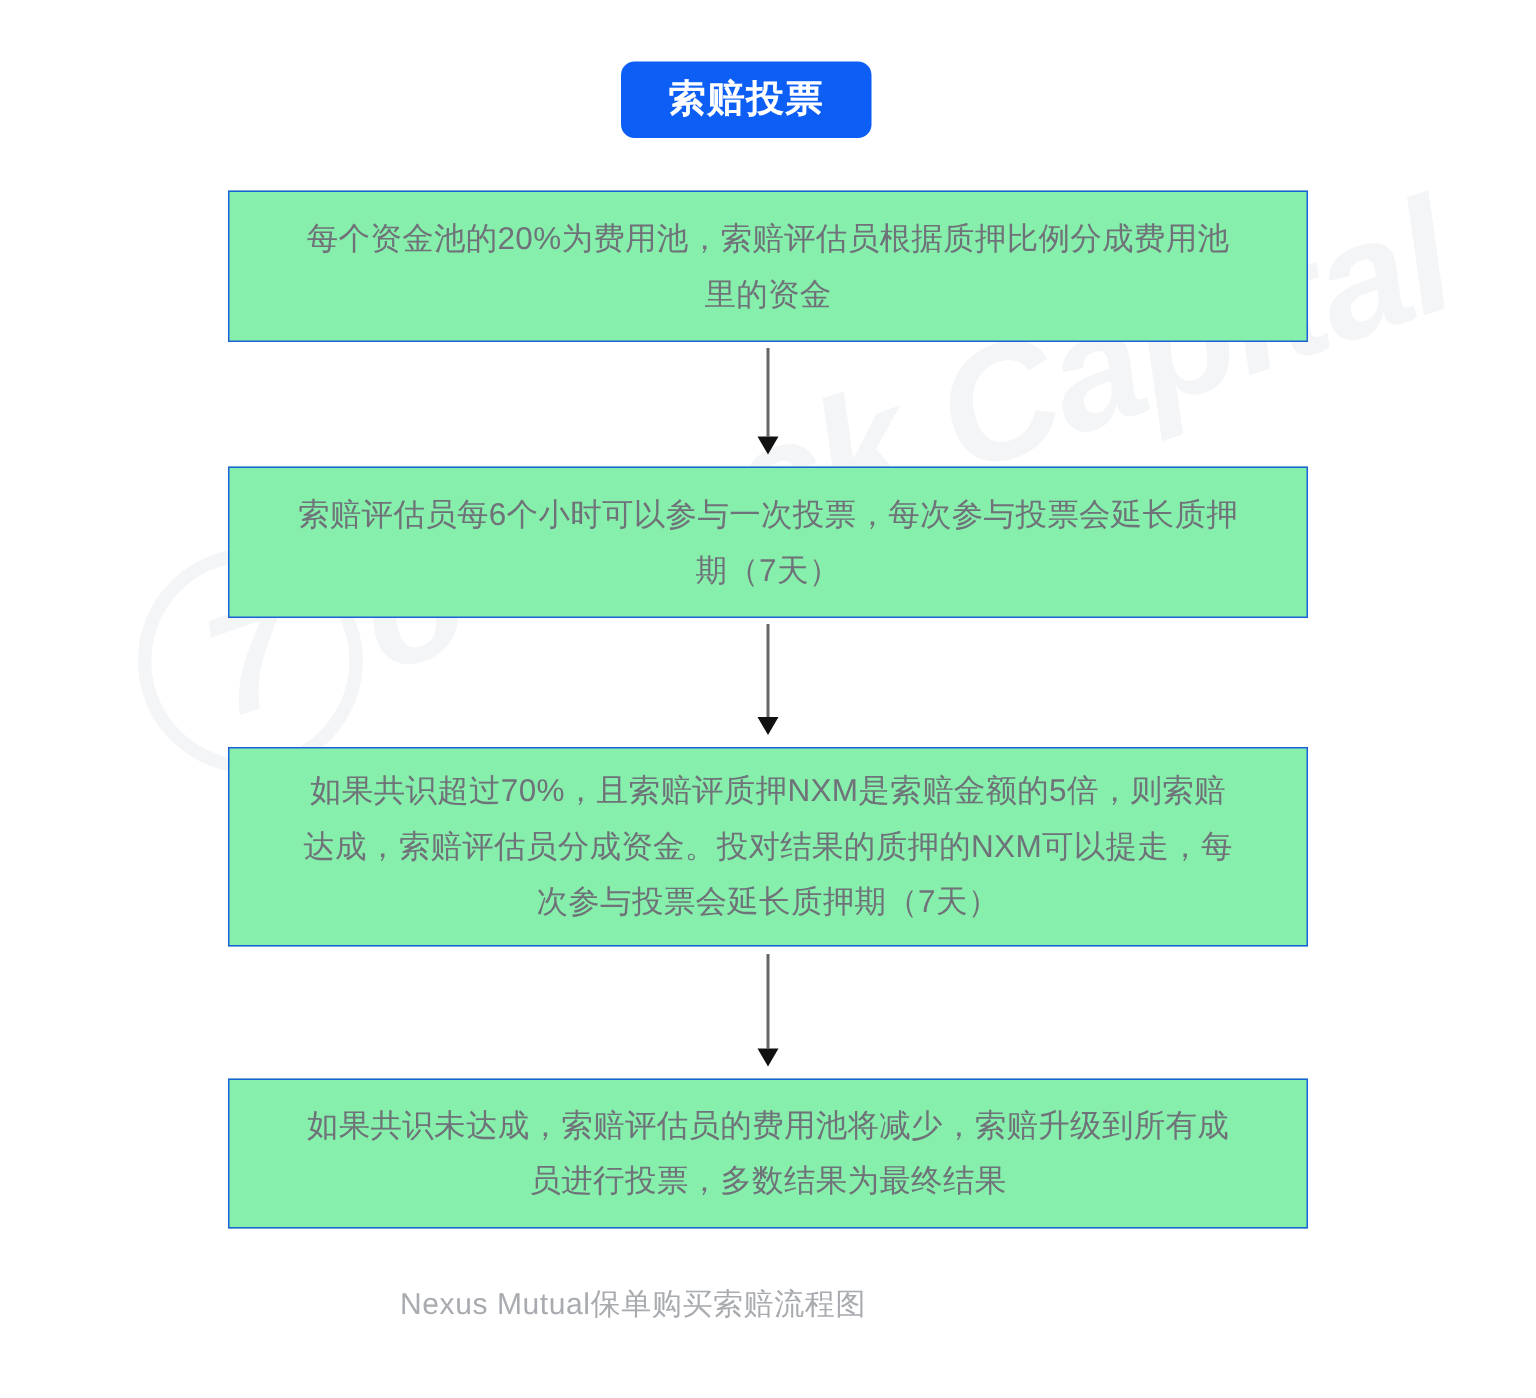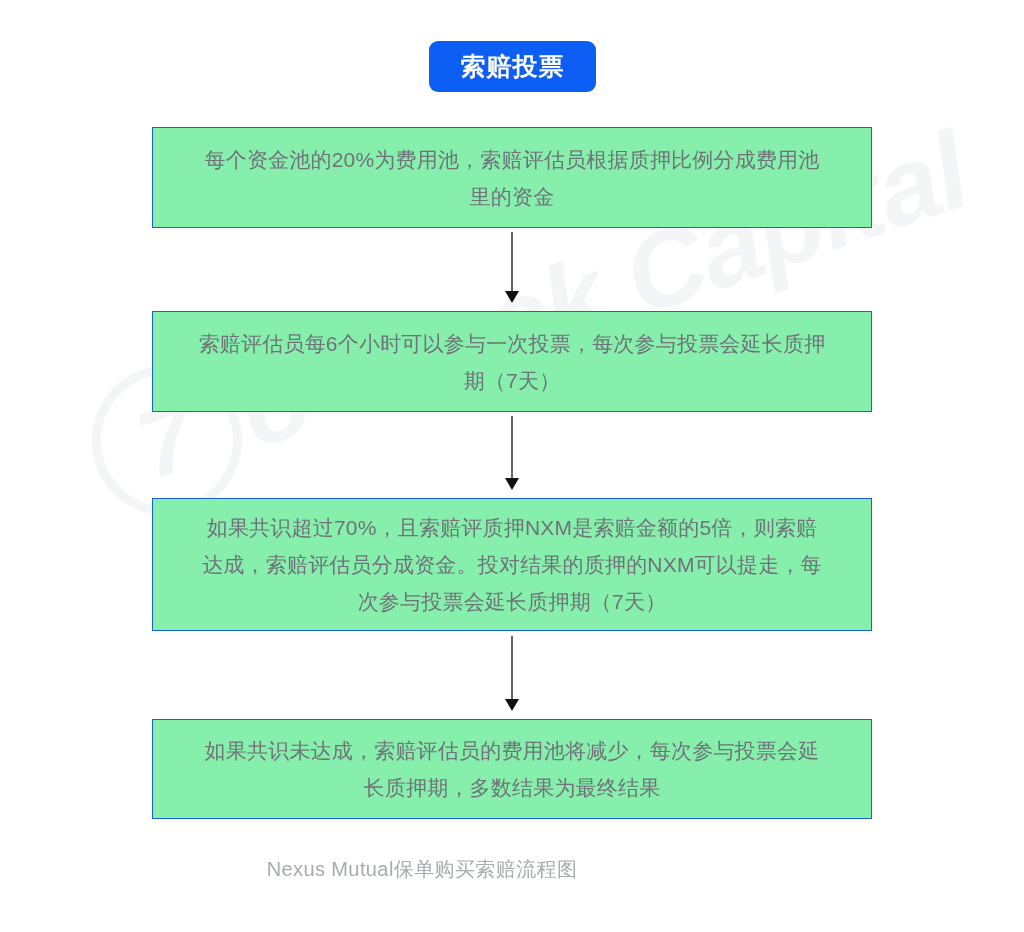--- a/index.html
+++ b/index.html
@@ -67,21 +67,21 @@
   #stage {
     position: relative;
     z-index: 1;
     width: 1024px;
     height: 932px;
   }
 
   
   .title-badge {
     position: absolute;
-    left: 429px;
+    left: 414px;
     top: 41px;
     width: 167px;
     height: 51px;
     background: #0d5ef5;
     border-radius: 9px;
     display: flex;
     align-items: center;
     justify-content: center;
     box-sizing: border-box;
   }
@@ -201,18 +201,18 @@
   <div class="flow-box" id="box-3">
     <div class="flow-box-text">如果共识超过70%，且索赔评质押NXM是索赔金额的5倍，则索赔达成，索赔评估员分成资金。投对结果的质押的NXM可以提走，每次参与投票会延长质押期（7天）</div>
   </div>
 
   <div class="connector" id="arrow-3">
     <div class="shaft"></div>
     <div class="head"></div>
   </div>
 
   <div class="flow-box" id="box-4">
-    <div class="flow-box-text">如果共识未达成，索赔评估员的费用池将减少，每次参与投票会延长质押期，多数结果为最终结果</div>
+    <div class="flow-box-text">如果共识未达成，索赔评估员的费用池将减少，索赔升级到所有成员进行投票，多数结果为最终结果</div>
   </div>
 
   <div class="caption">Nexus Mutual保单购买索赔流程图</div>
 
 </div>
 
 </body></html>

